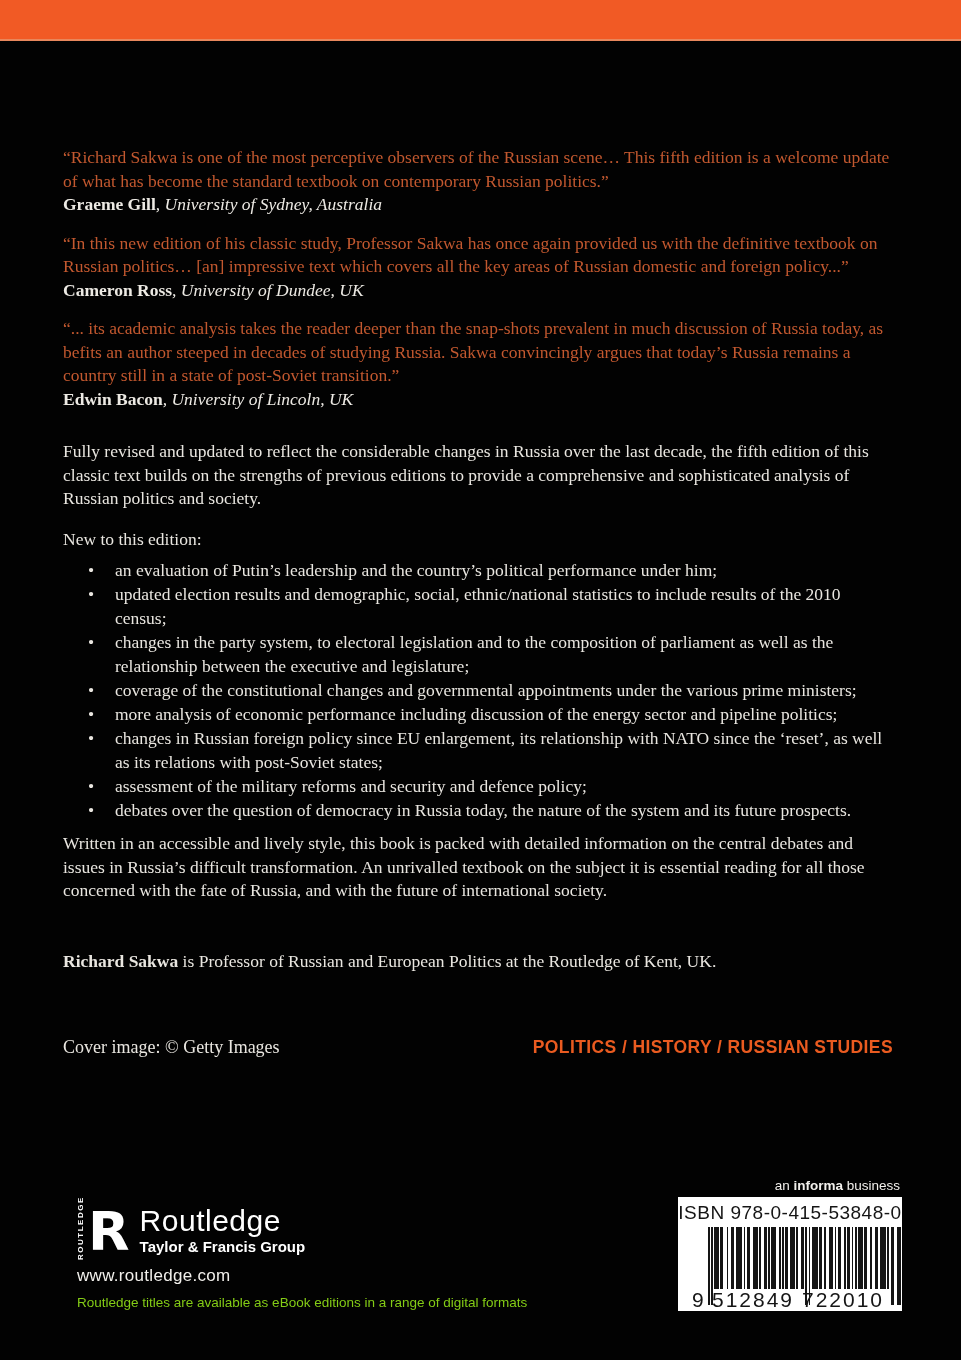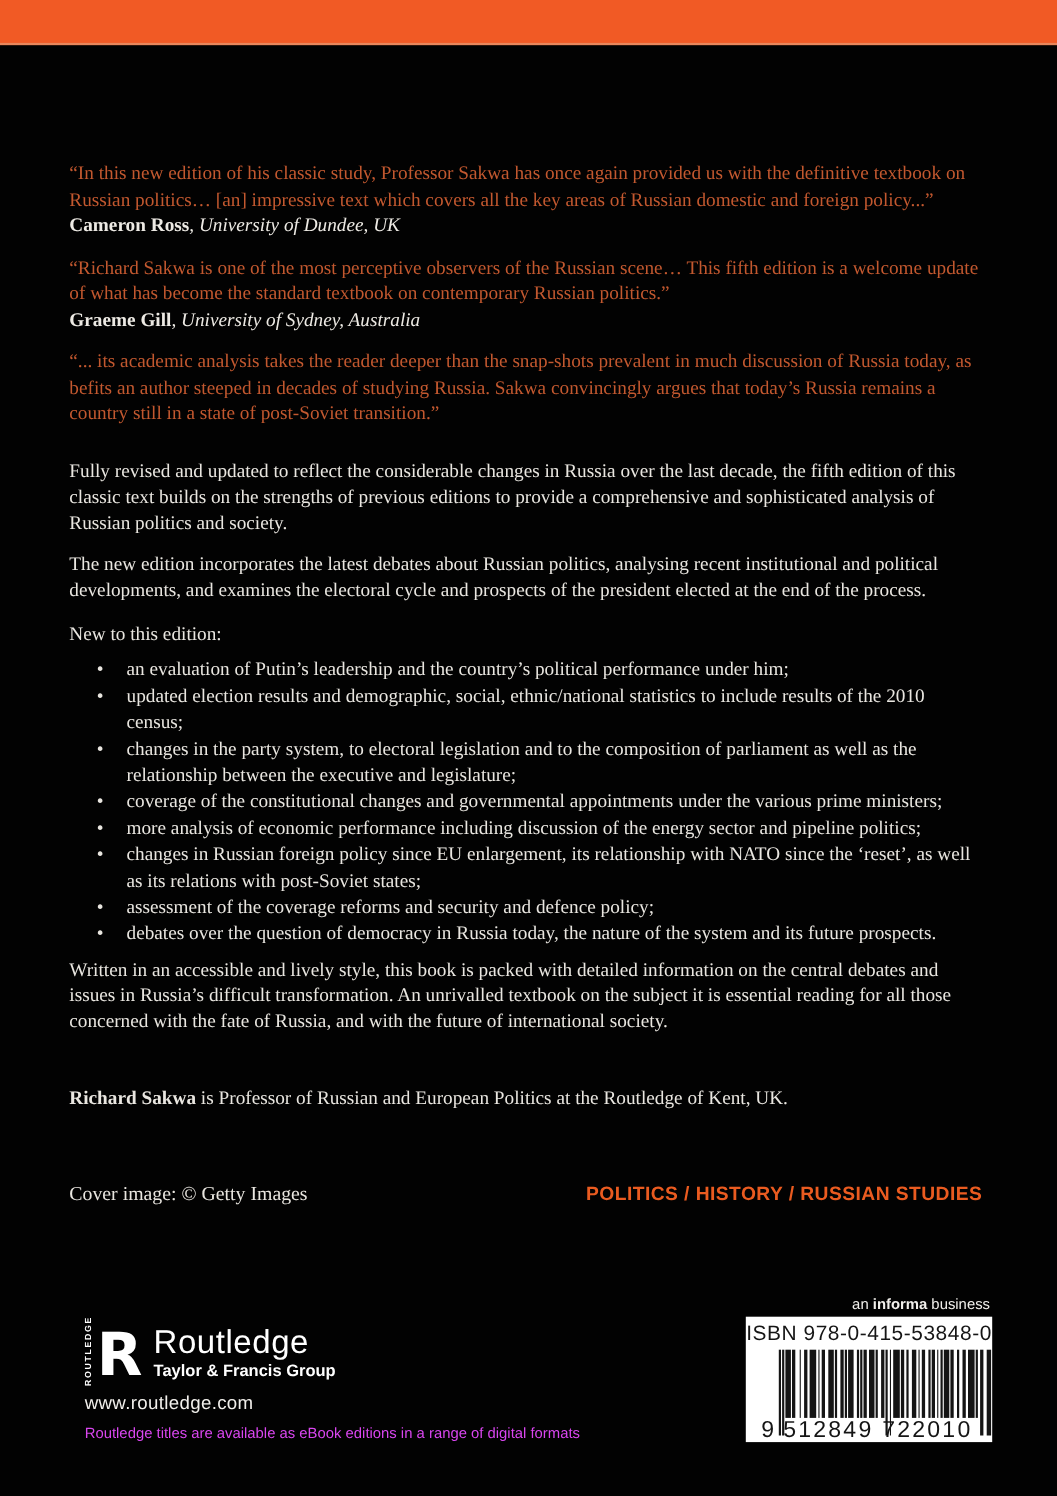--- a/index.html
+++ b/index.html
@@ -140,54 +140,56 @@
   .website {
     position: absolute;
     top: 96px; left: 63px;
     color: #F2F0EC;
     font-size: 17px;
     letter-spacing: 0.3px;
   }
   .ebook-note {
     position: absolute;
     top: 125px; left: 63px;
-    color: #d946ef;
+    color: #84cc16;
     font-size: 13.5px;
   }
 </style>
 </head>
 <body>
 
 <div class="page">
 
   <div class="top-band"></div>
 
   <div class="content">
+
+    <div class="quote-block">
+      <div class="quote-text">“Richard Sakwa is one of the most perceptive observers of the Russian scene… This fifth edition is a welcome update of what has become the standard textbook on contemporary Russian politics.”</div>
+      <div class="attribution">
+        <span class="name">Graeme Gill</span><span class="affil">, University of Sydney, Australia</span>
+      </div>
+    </div>
 
     <div class="quote-block">
       <div class="quote-text">“In this new edition of his classic study, Professor Sakwa has once again provided us with the definitive textbook on Russian politics… [an] impressive text which covers all the key areas of Russian domestic and foreign policy...”</div>
       <div class="attribution">
         <span class="name">Cameron Ross</span><span class="affil">, University of Dundee, UK</span>
       </div>
     </div>
 
     <div class="quote-block">
-      <div class="quote-text">“Richard Sakwa is one of the most perceptive observers of the Russian scene… This fifth edition is a welcome update of what has become the standard textbook on contemporary Russian politics.”</div>
+      <div class="quote-text">“... its academic analysis takes the reader deeper than the snap-shots prevalent in much discussion of Russia today, as befits an author steeped in decades of studying Russia. Sakwa convincingly argues that today’s Russia remains a country still in a state of post-Soviet transition.”</div>
       <div class="attribution">
-        <span class="name">Graeme Gill</span><span class="affil">, University of Sydney, Australia</span>
-      </div>
-    </div>
-
-    <div class="quote-block">
-      <div class="quote-text">“... its academic analysis takes the reader deeper than the snap-shots prevalent in much discussion of Russia today, as befits an author steeped in decades of studying Russia. Sakwa convincingly argues that today’s Russia remains a country still in a state of post-Soviet transition.”</div>
+        <span class="name">Edwin Bacon</span><span class="affil">, University of Lincoln, UK</span>
+      </div>
     </div>
 
     <div class="body-section">
       <div class="para">Fully revised and updated to reflect the considerable changes in Russia over the last decade, the fifth edition of this classic text builds on the strengths of previous editions to provide a comprehensive and sophisticated analysis of Russian politics and society.</div>
-      <div class="para">The new edition incorporates the latest debates about Russian politics, analysing recent institutional and political developments, and examines the electoral cycle and prospects of the president elected at the end of the process.</div>
 
       <div class="new-heading">New to this edition:</div>
 
       <ul class="features">
         <li>
             <span class="blt">•</span>
             <span class="btxt">an evaluation of Putin’s leadership and the country’s political performance under him;</span>
           </li>
         <li>
             <span class="blt">•</span>
@@ -204,21 +206,21 @@
         <li>
             <span class="blt">•</span>
             <span class="btxt">more analysis of economic performance including discussion of the energy sector and pipeline politics;</span>
           </li>
         <li>
             <span class="blt">•</span>
             <span class="btxt">changes in Russian foreign policy since EU enlargement, its relationship with NATO since the ‘reset’, as well as its relations with post-Soviet states;</span>
           </li>
         <li>
             <span class="blt">•</span>
-            <span class="btxt">assessment of the coverage reforms and security and defence policy;</span>
+            <span class="btxt">assessment of the military reforms and security and defence policy;</span>
           </li>
         <li>
             <span class="blt">•</span>
             <span class="btxt">debates over the question of democracy in Russia today, the nature of the system and its future prospects.</span>
           </li>
       </ul>
 
       <div class="closing">Written in an accessible and lively style, this book is packed with detailed information on the central debates and issues in Russia’s difficult transformation. An unrivalled textbook on the subject it is essential reading for all those concerned with the fate of Russia, and with the future of international society.</div>
 
       <div class="author-bio">

